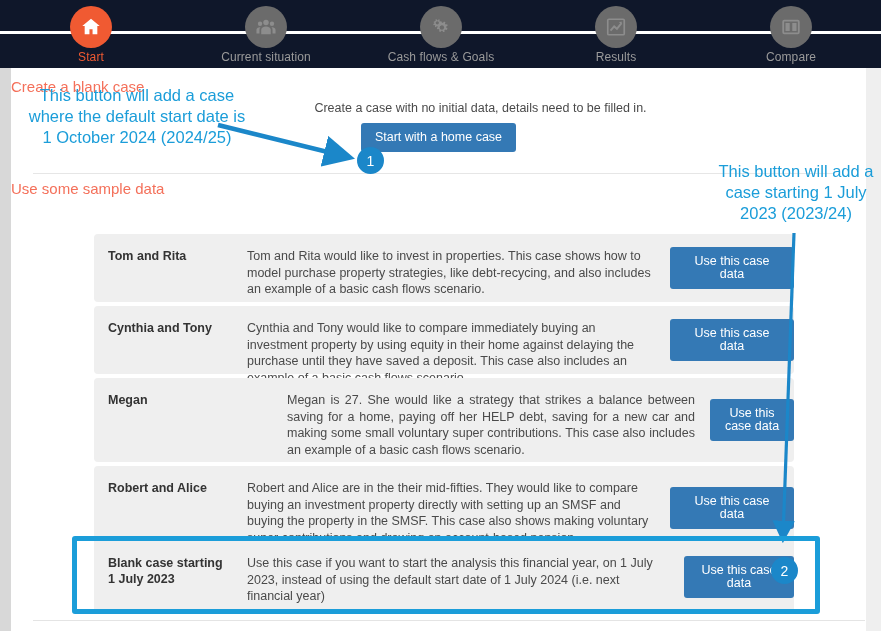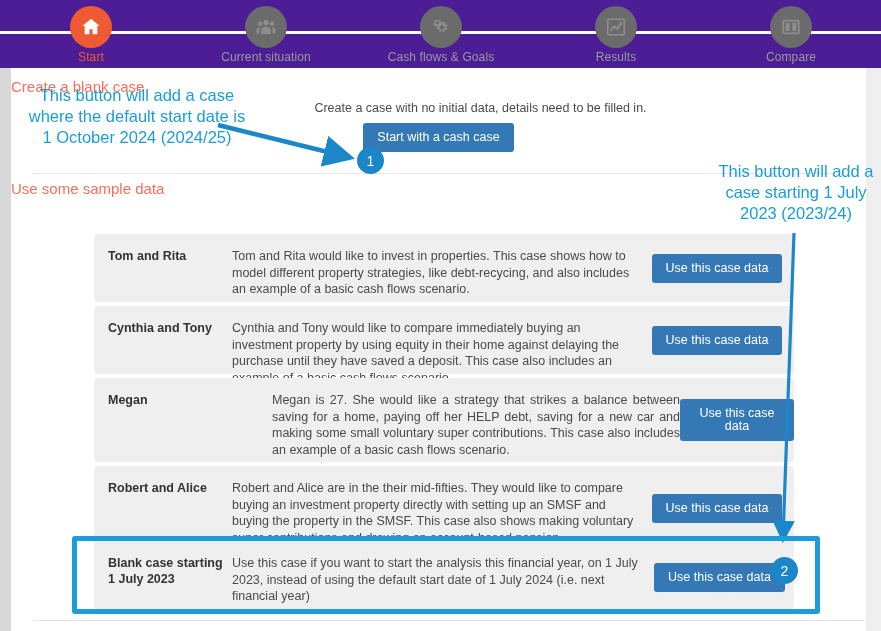--- a/index.html
+++ b/index.html
@@ -5,21 +5,21 @@
   html,body{margin:0;padding:0;}
   body{
     width:881px;height:631px;
     background:#ffffff;
     font-family:"Liberation Sans", sans-serif;
     overflow:hidden;position:relative;
   }
   
   .navbar{
     position:absolute;left:0;top:0;width:881px;height:68px;
-    background:#4c1d95;
+    background:#0f172a;
   }
   .nav-line{
     position:absolute;left:0;top:31px;width:881px;height:3px;
     background:#ffffff;
   }
   .nav-item{
     position:absolute;top:6px;width:150px;height:62px;
     text-align:center;cursor:pointer;
   }
   .nav-circle{
@@ -60,21 +60,21 @@
   #blank-btn-wrap{position:absolute;width:100%;text-align:center;top:55px;}
 
   .hr-sep{
     position:absolute;left:22px;width:800px;height:1px;background:#e6e6e6;
   }
 
   
   .case-row{
     position:absolute;left:83px;width:700px;
     background:#efefef;border-radius:4px;
-    display:flex;align-items:flex-start;
+    display:flex;align-items:flex-start;gap:15px;
   }
   .case-name{
     width:118px;flex:none;padding:14px 6px 0 14px;
     font-size:12.5px;font-weight:bold;color:#333333;line-height:16px;
   }
   .case-desc{
     width:408px;flex:none;padding:14px 0 0 0;
     font-size:12.5px;color:#4a4a4a;line-height:16.5px;
   }
   .case-desc.justify{text-align:justify;margin-left:40px;}
@@ -165,30 +165,30 @@
 </div>
 
 <div class="gutter-left"></div>
 <div class="gutter-right"></div>
 
 <div class="page">
 
   <div class="sec-title" style="top:10px;">Create a blank case</div>
   <div class="sec-sub" style="top:33px;padding-left:42px;">Create a case with no initial data, details need to be filled in.</div>
   <div id="blank-btn-wrap">
-    <button class="btn-primary">Start with a cash case</button>
+    <button class="btn-primary">Start with a home case</button>
   </div>
 
   <div class="hr-sep" style="top:105px;"></div>
 
   <div class="sec-title" style="top:112px;">Use some sample data</div>
 
   <div class="case-row" style="top:166px;height:68px;">
     <div class="case-name">Tom and Rita</div>
-    <div class="case-desc">Tom and Rita would like to invest in properties. This case shows how to model different property strategies, like debt-recycing, and also includes an example of a basic cash flows scenario.</div>
+    <div class="case-desc">Tom and Rita would like to invest in properties. This case shows how to model purchase property strategies, like debt-recycing, and also includes an example of a basic cash flows scenario.</div>
     <div class="case-action">
       <button class="btn-primary">Use this case data</button>
     </div>
   </div>
 
   <div class="case-row" style="top:238px;height:68px;">
     <div class="case-name">Cynthia and Tony</div>
     <div class="case-desc">Cynthia and Tony would like to compare immediately buying an investment property by using equity in their home against delaying the purchase until they have saved a deposit. This case also includes an example of a basic cash flows scenario.</div>
     <div class="case-action">
       <button class="btn-primary">Use this case data</button>

